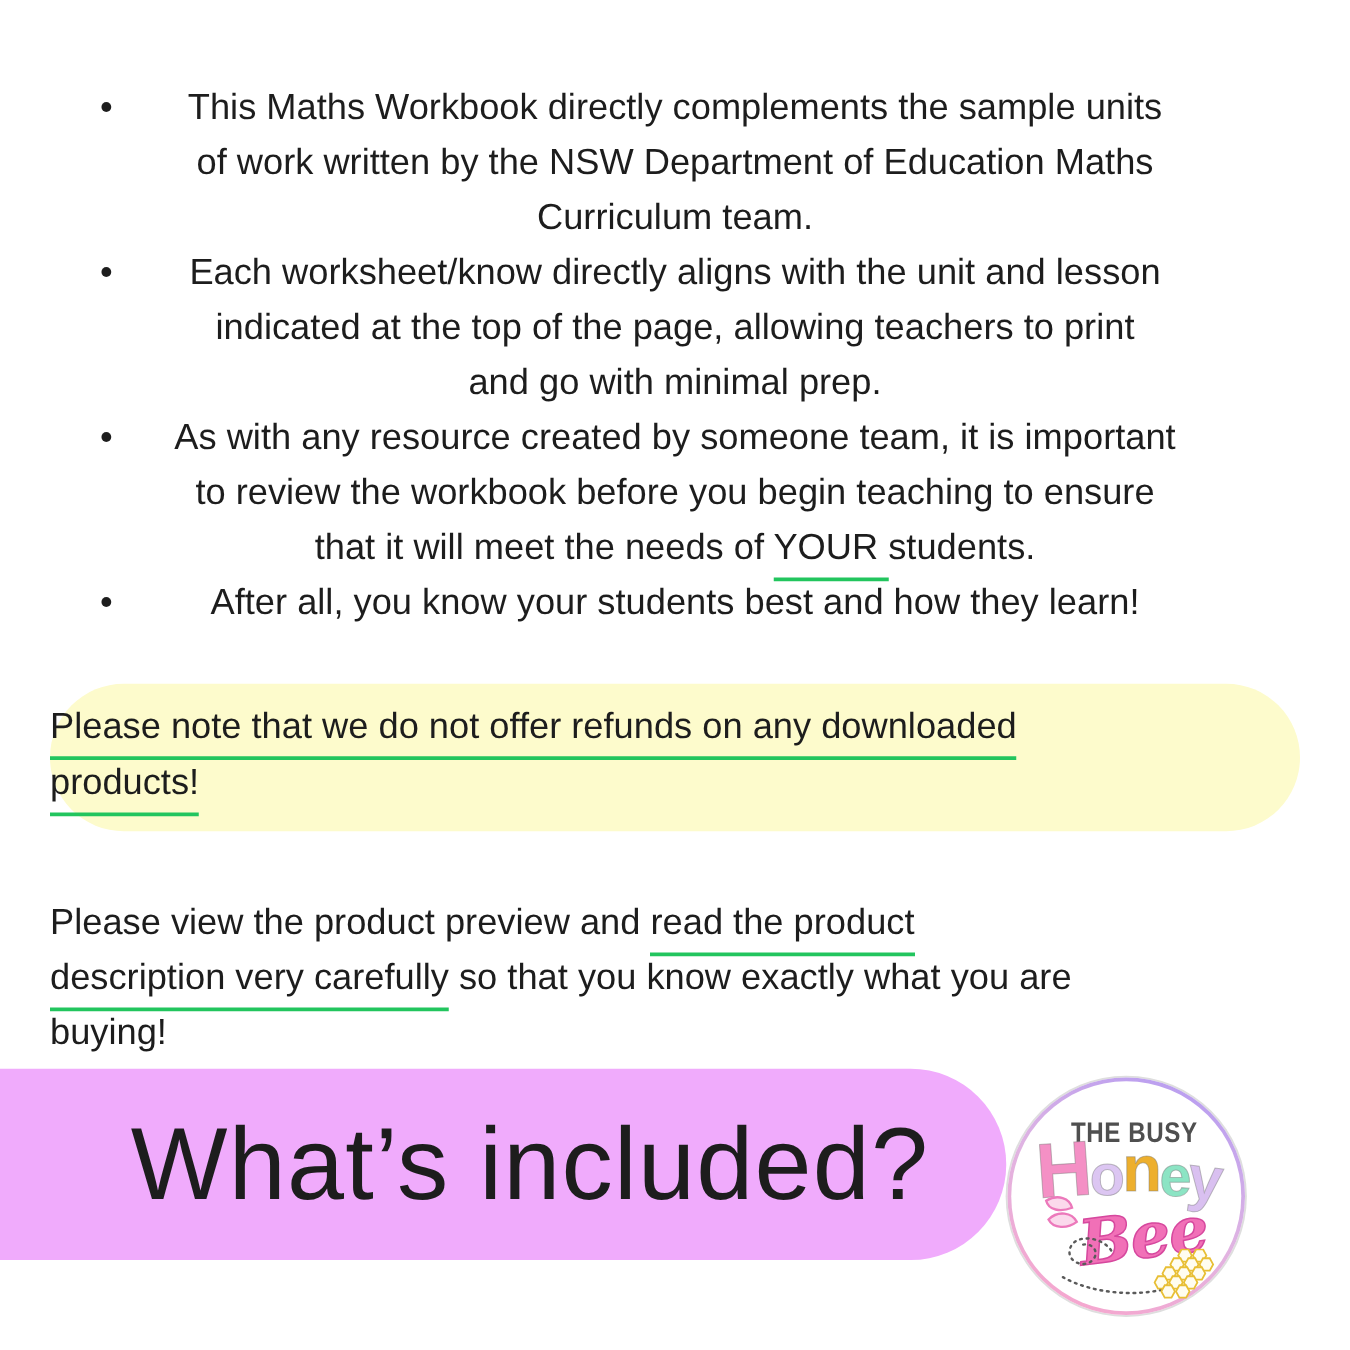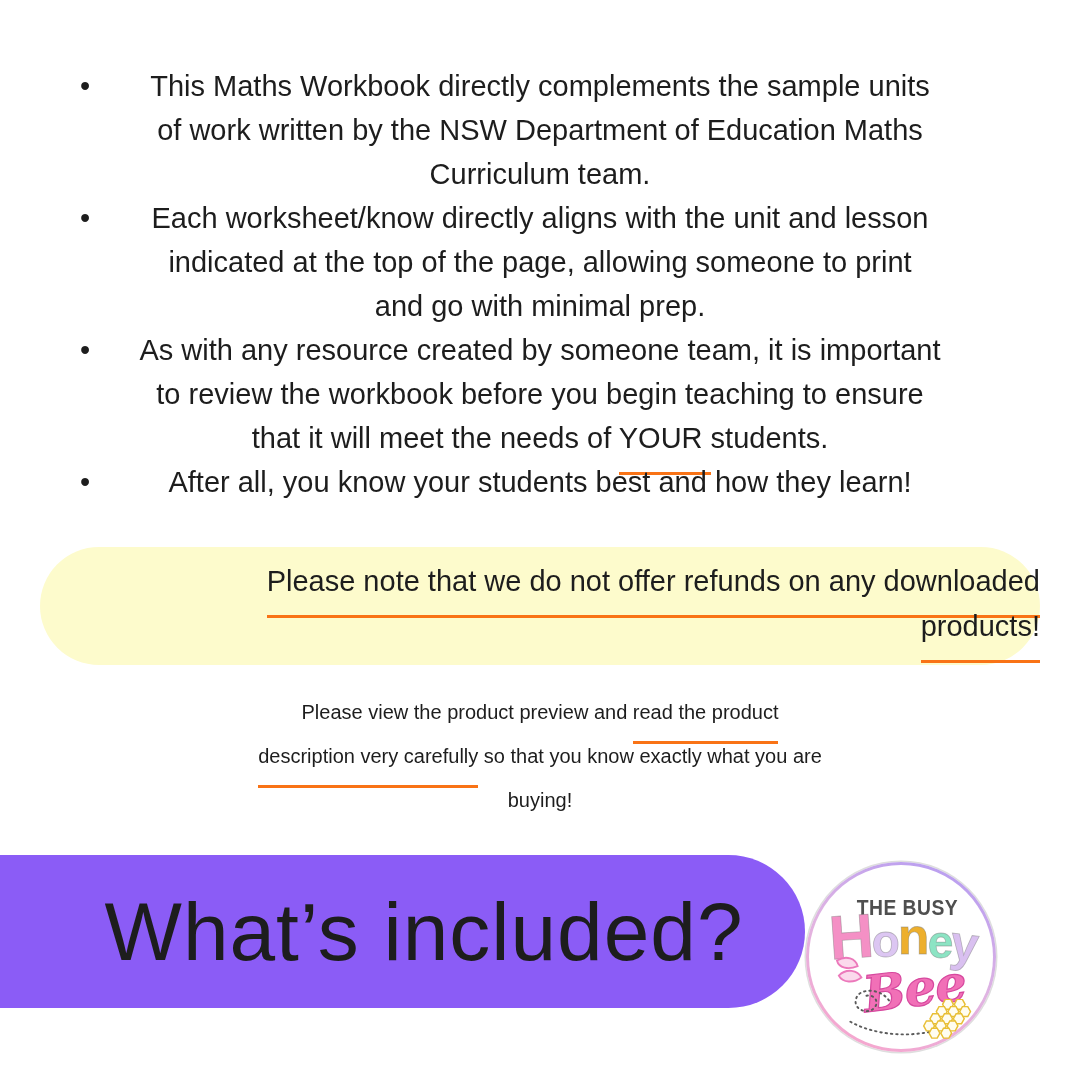--- a/index.html
+++ b/index.html
@@ -12,30 +12,30 @@
     overflow:hidden;
   }
   .canvas { position:absolute; inset:0; width:1080px; height:1080px; }
 
   
   .bullet-list { position:absolute; top:64px; left:60px; width:960px;
                  font-size:29px; line-height:44px; }
   .bullet-item { position:relative; text-align:center; white-space:nowrap; }
   .dot { position:absolute; left:20px; top:0; }
 
-  .u { border-bottom:3px solid #f97316; padding-bottom:18px; }
+  .u { border-bottom:3px solid #22c55e; padding-bottom:8px; }
 
   
   .note { position:absolute; left:40px; top:547px; width:1000px; height:118px;
-          border-radius:60px; text-align:right; font-size:29px; line-height:45px;
+          border-radius:60px; text-align:left; font-size:29px; line-height:45px;
           padding-top:12px; white-space:nowrap; }
 
   
-  .para { position:absolute; left:40px; top:690px; width:1000px;
-          text-align:center; font-size:20px; line-height:44px; white-space:nowrap; }
+  .para { position:absolute; left:40px; top:716px; width:1000px;
+          text-align:left; font-size:29px; line-height:44px; white-space:nowrap; }
 
   
   .heading-box { position:absolute; left:0; top:855px; width:805px; height:153px;
                  border-radius:0 77px 77px 0; }
   .heading-text { font-size:82px; line-height:153px; text-align:center;
                   letter-spacing:1px; white-space:nowrap; }
 
   
   .logo { position:absolute; left:806px; top:862px; width:190px; height:190px;
           border-radius:50%; padding:3px;
@@ -68,34 +68,34 @@
 <body style="background: rgb(255, 255, 255); color: rgb(29, 29, 29);">
 
 <div class="canvas">
 
   <div class="bullet-list">
     <div class="bullet-item">
       <span class="dot">•</span>
     <span>This Maths Workbook directly complements the sample units</span><br><span>of work written by the NSW Department of Education Maths</span><br><span>Curriculum team.</span></div>
     <div class="bullet-item">
       <span class="dot">•</span>
-    <span>Each worksheet/know directly aligns with the unit and lesson</span><br><span>indicated at the top of the page, allowing someone to print</span><br><span>and go with minimal prep.</span></div>
+    <span>Each worksheet/know directly aligns with the unit and lesson</span><br><span>indicated at the top of the page, allowing teachers to print</span><br><span>and go with minimal prep.</span></div>
     <div class="bullet-item">
       <span class="dot">•</span>
     <span>As with any resource created by someone team, it is important</span><br><span>to review the workbook before you begin teaching to ensure</span><br><span>that it will meet the needs of </span><span class="u">YOUR </span><span>students.</span></div>
     <div class="bullet-item">
       <span class="dot">•</span>
     <span>After all, you know your students best and how they learn!</span></div>
   </div>
 
   <div class="note" style="background: rgb(253, 251, 204);"><span class="u">Please note that we do not offer refunds on any downloaded</span><br><span class="u">products!</span></div>
 
   <div class="para"><span>Please view the product preview and </span><span class="u">read the product</span><br><span class="u">description very carefully</span><span> so that you know exactly what you are</span><br><span>buying!</span></div>
 
-  <div class="heading-box" style="background: #8b5cf6; padding-left: 43px;">
+  <div class="heading-box" style="background: #f0abfc; padding-left: 43px;">
     <div class="heading-text">What’s included?</div>
   </div>
 
   <div class="logo">
     <div class="logo-inner">
       <div class="brand-top" style="color: rgb(79, 79, 79);">THE BUSY</div>
       <div class="honey"><span style="color: rgb(244, 144, 197);">H</span><span style="color: rgb(220, 198, 242);">o</span><span style="color: rgb(237, 175, 45);">n</span><span style="color: rgb(140, 228, 196);">e</span><span style="color: rgb(217, 192, 240);">y</span></div>
       <svg class="leaf" viewBox="0 0 40 34" width="38" height="32">
         <g fill="#fbd9ec" stroke="#ec79bb" stroke-width="2">
           <path d="M4,8 C14,2 24,6 26,14 C16,18 6,16 4,8 Z"></path>

